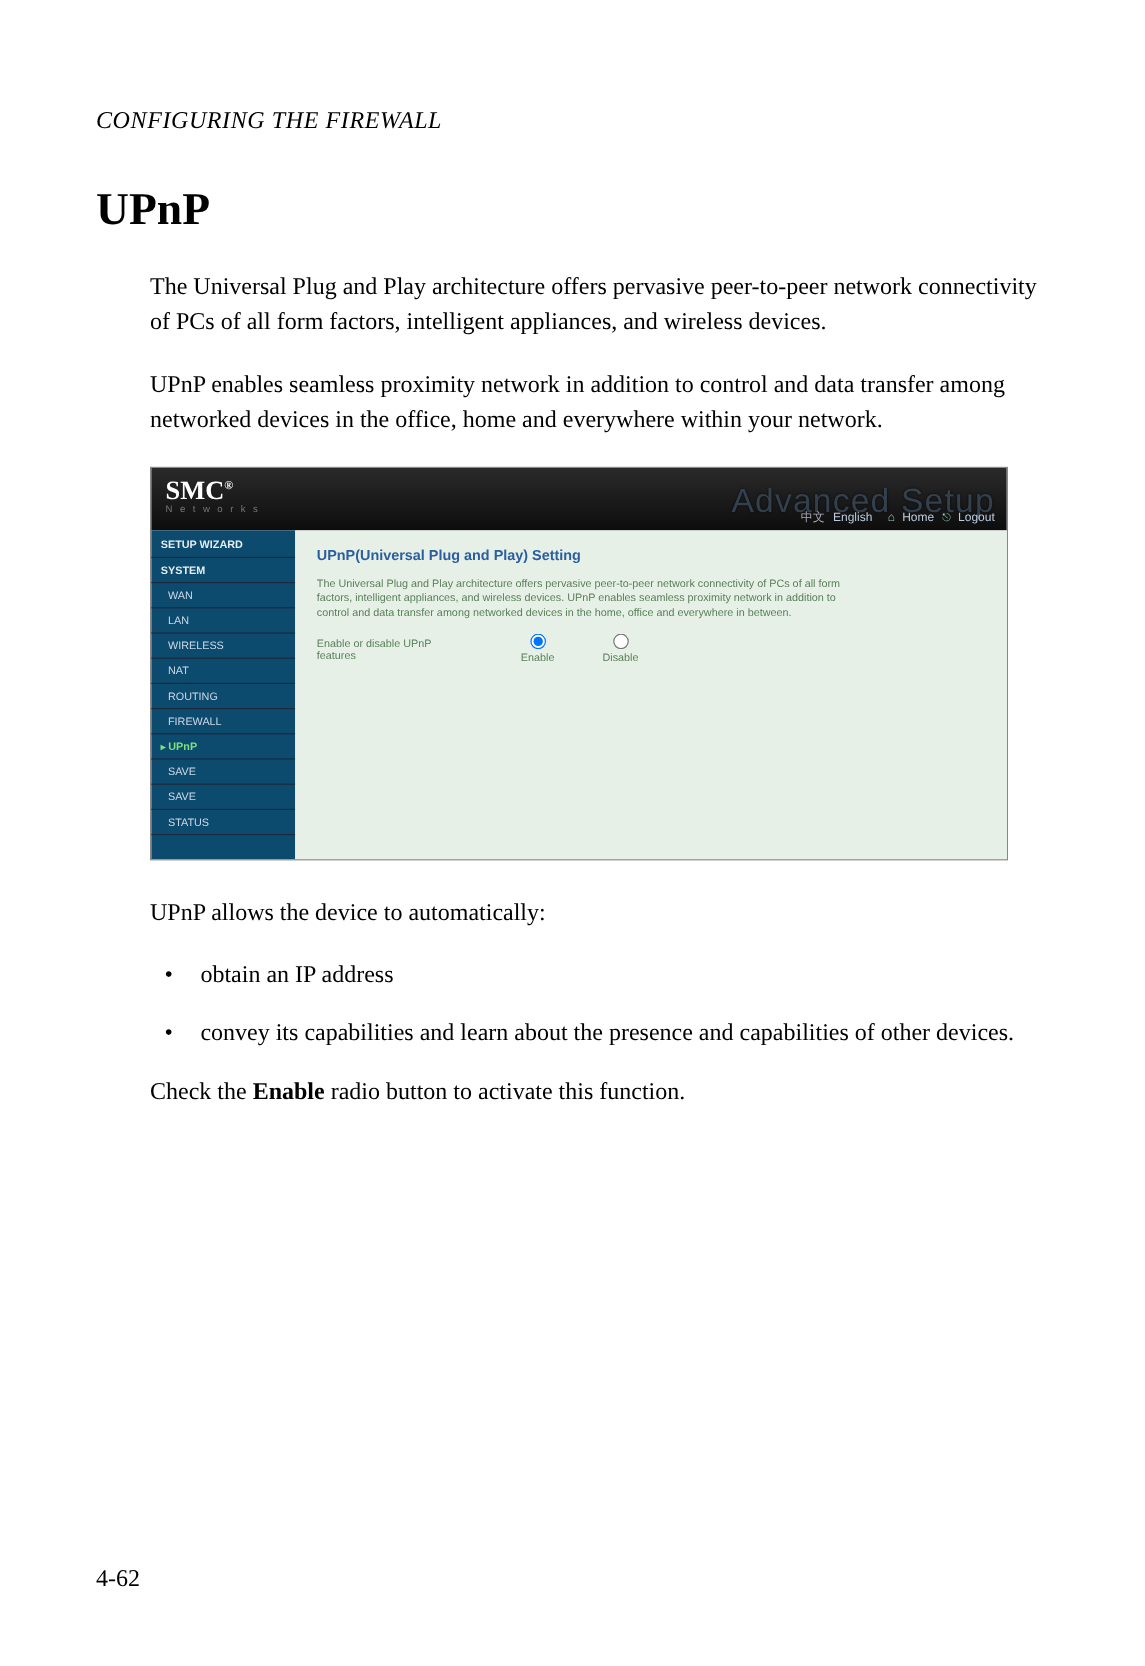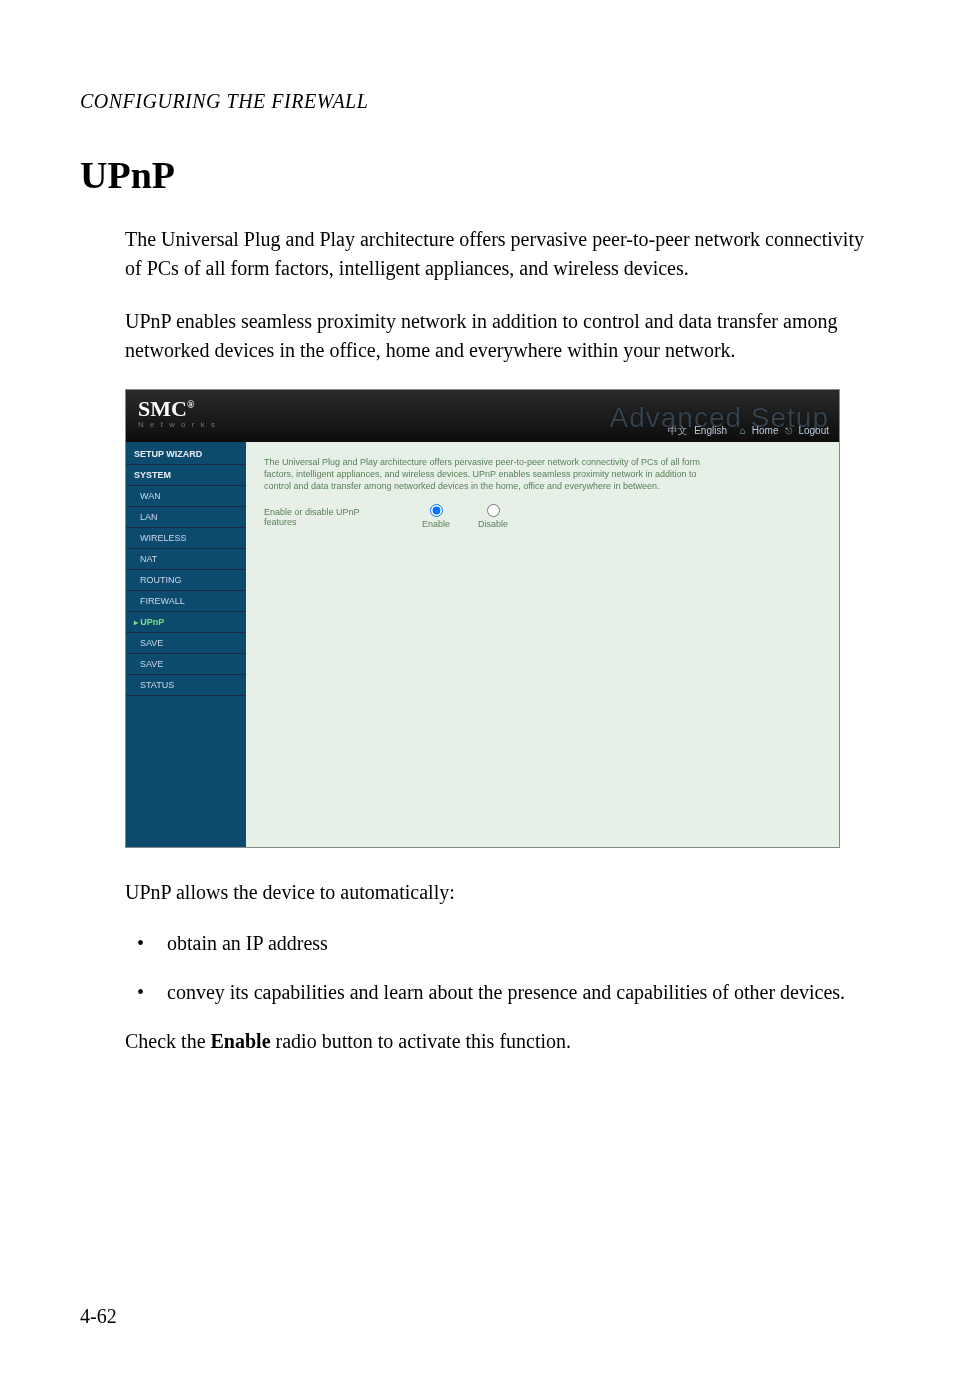--- a/index.html
+++ b/index.html
@@ -1,42 +1,42 @@
 <!DOCTYPE html>
 <html><head>
 <meta charset="utf-8">
 <style>
   * { box-sizing: border-box; margin: 0; padding: 0; }
   html, body { width: 954px; height: 1388px; background: #ffffff; font-family: Georgia, 'Times New Roman', serif; color: #000; }
   .page { padding: 90px 80px 40px 80px; }
   .running-head { font-style: italic; font-variant: small-caps; font-size: 20px; letter-spacing: 0.5px; margin-bottom: 40px; }
   h1.title { font-family: Georgia, serif; font-weight: bold; font-size: 38px; margin-bottom: 28px; }
   p.body { font-size: 20px; line-height: 1.45; margin: 0 0 24px 45px; }
-  .screenshot { margin: 10px 0 30px 45px; width: 715px; height: 459px; border: 1px solid #888; position: relative; overflow: hidden; font-family: Verdana, Arial, sans-serif; padding-left: 36px; }
+  .screenshot { margin: 10px 0 30px 45px; width: 715px; height: 328px; border: 1px solid #888; position: relative; overflow: hidden; font-family: Verdana, Arial, sans-serif; padding-left: 36px; }
   .ss-top { position: absolute; top: 0; left: 0; right: 0; height: 52px; background: linear-gradient(#2a2a2a, #0d0d0d); color: #ddd; }
   .ss-logo { position: absolute; left: 12px; top: 6px; font-family: 'Times New Roman', serif; font-weight: bold; color: #fff; font-size: 22px; }
   .ss-logo sup { font-size: 10px; vertical-align: super; }
   .ss-networks { position: absolute; left: 12px; top: 30px; font-size: 8px; color: #777; letter-spacing: 2px; }
   .ss-brandfade { position: absolute; right: 10px; top: 12px; font-size: 28px; color: #3a4a5a; font-weight: 300; letter-spacing: 1px; opacity: 0.8; text-shadow: 0 0 2px #000; }
   .ss-topnav { position: absolute; right: 10px; top: 34px; font-size: 10px; color: #cfd8e5; text-align: center; }
   .ss-topnav span { margin-left: 4px; }
   .ss-lang1 { color: #aab; }
   .ss-lang2 { color: #bcd; margin-right: 6px; }
   .ss-home { color: #bcd; }
   .ss-logout { color: #bcd; }
   .ss-body { position: absolute; top: 52px; left: 0; right: 0; bottom: 0; display: flex; }
   .ss-sidebar { width: 120px; background: #0c4a6e; padding-top: 2px; }
   .ss-item { color: #e6edf5; font-size: 9px; font-weight: bold; padding: 5px 8px; border-bottom: 1px solid #1c2a3c; cursor: pointer; }
   .ss-item.indent { padding-left: 14px; font-weight: normal; color: #cdd9e8; }
   .ss-item.active { color: #7fe07f; }
   .ss-item.active::before { content: "▸ "; font-size: 8px; }
   .ss-main { flex: 1; background: #e6f0e6; padding: 14px 18px; position: relative; }
   .ss-h { color: #2a5e9e; font-weight: bold; font-size: 12px; margin-bottom: 10px; }
   .ss-desc { color: #5a7f5a; font-size: 9px; line-height: 1.35; margin-bottom: 12px; max-width: 450px; }
-  .ss-row { display: flex; align-items: center; gap: 28px; font-size: 9px; color: #5a7f5a; margin-bottom: 20px; }
+  .ss-row { display: flex; align-items: center; gap: 40px; font-size: 9px; color: #5a7f5a; margin-bottom: 20px; }
   .ss-row-label { width: 130px; }
   .ss-radio { display: inline-flex; flex-direction: column; align-items: center; gap: 2px; }
   .ss-radio input { margin: 0; }
   .ss-buttons { text-align: center; }
   .ss-btn { font-size: 9px; padding: 1px 8px; background: #efefef; border: 1px solid #777; border-radius: 2px; margin: 0 3px; cursor: pointer; font-family: inherit; }
   .post-img { margin-left: 45px; font-size: 20px; line-height: 1.45; margin-bottom: 22px; }
   ul.bullets { list-style: none; margin: 0 0 20px 45px; }
   ul.bullets li { font-size: 20px; line-height: 1.45; margin-bottom: 20px; padding-left: 42px; position: relative; }
   ul.bullets li::before { content: "•"; position: absolute; left: 12px; top: 0; }
   p.enable-note { margin-left: 45px; font-size: 20px; line-height: 1.45; }
@@ -80,20 +80,21 @@
       <div class="ss-item indent">WIRELESS</div>
       <div class="ss-item indent">NAT</div>
       <div class="ss-item indent">ROUTING</div>
       <div class="ss-item indent">FIREWALL</div>
       <div class="ss-item active">UPnP</div>
       <div class="ss-item indent">SAVE</div>
       <div class="ss-item indent">SAVE</div>
       <div class="ss-item indent">STATUS</div>
     </div>
     <div class="ss-main">
+      <div class="ss-h">UPnP(Universal Plug and Play) Setting</div>
       <div class="ss-desc">The Universal Plug and Play architecture offers pervasive peer-to-peer network connectivity of PCs of all form factors, intelligent appliances, and wireless devices. UPnP enables seamless proximity network in addition to control and data transfer among networked devices in the home, office and everywhere in between.</div>
       <div class="ss-row">
         <div class="ss-row-label">Enable or disable UPnP features</div>
         <label class="ss-radio">
           <input type="radio" name="upnp" checked="" style="">
           <span>Enable</span>
         </label>
         <label class="ss-radio">
           <input type="radio" name="upnp" style="">
           <span>Disable</span>

